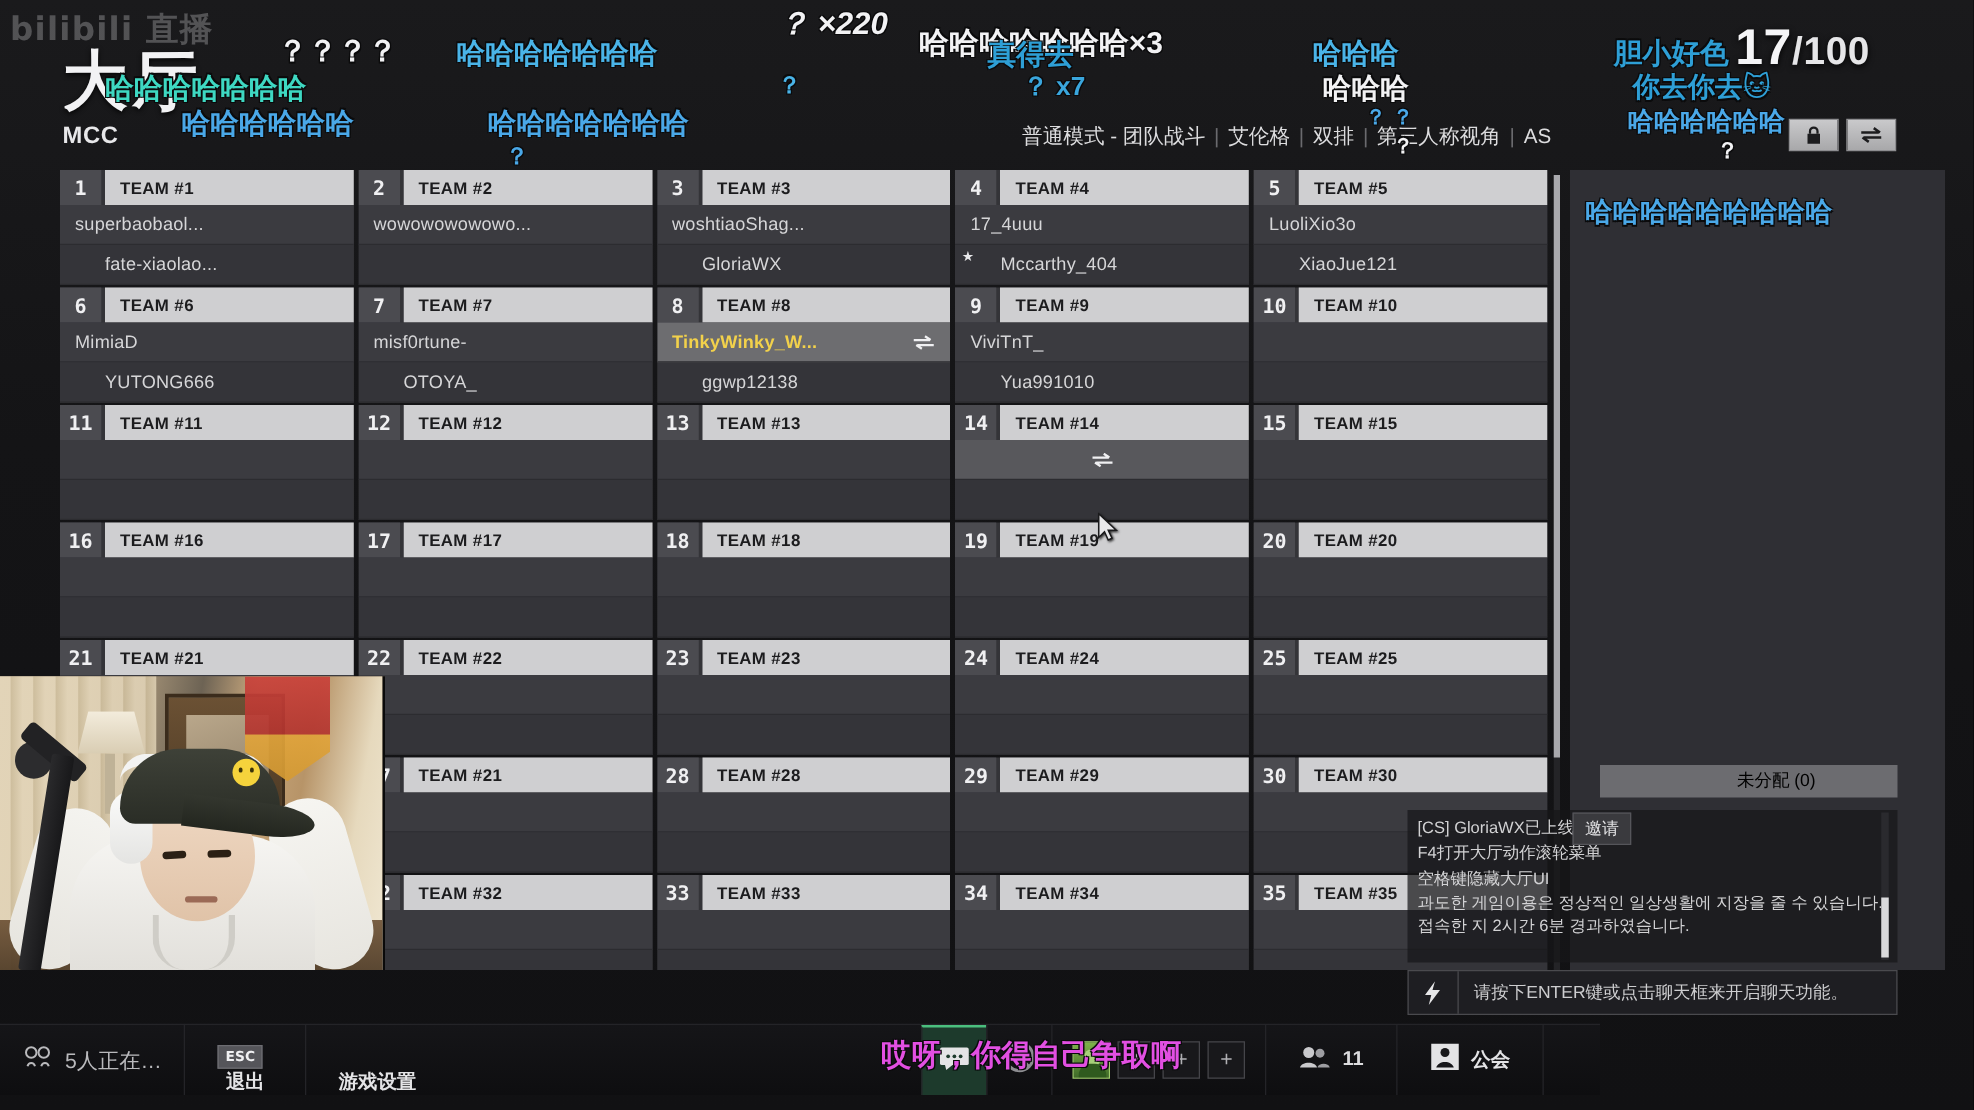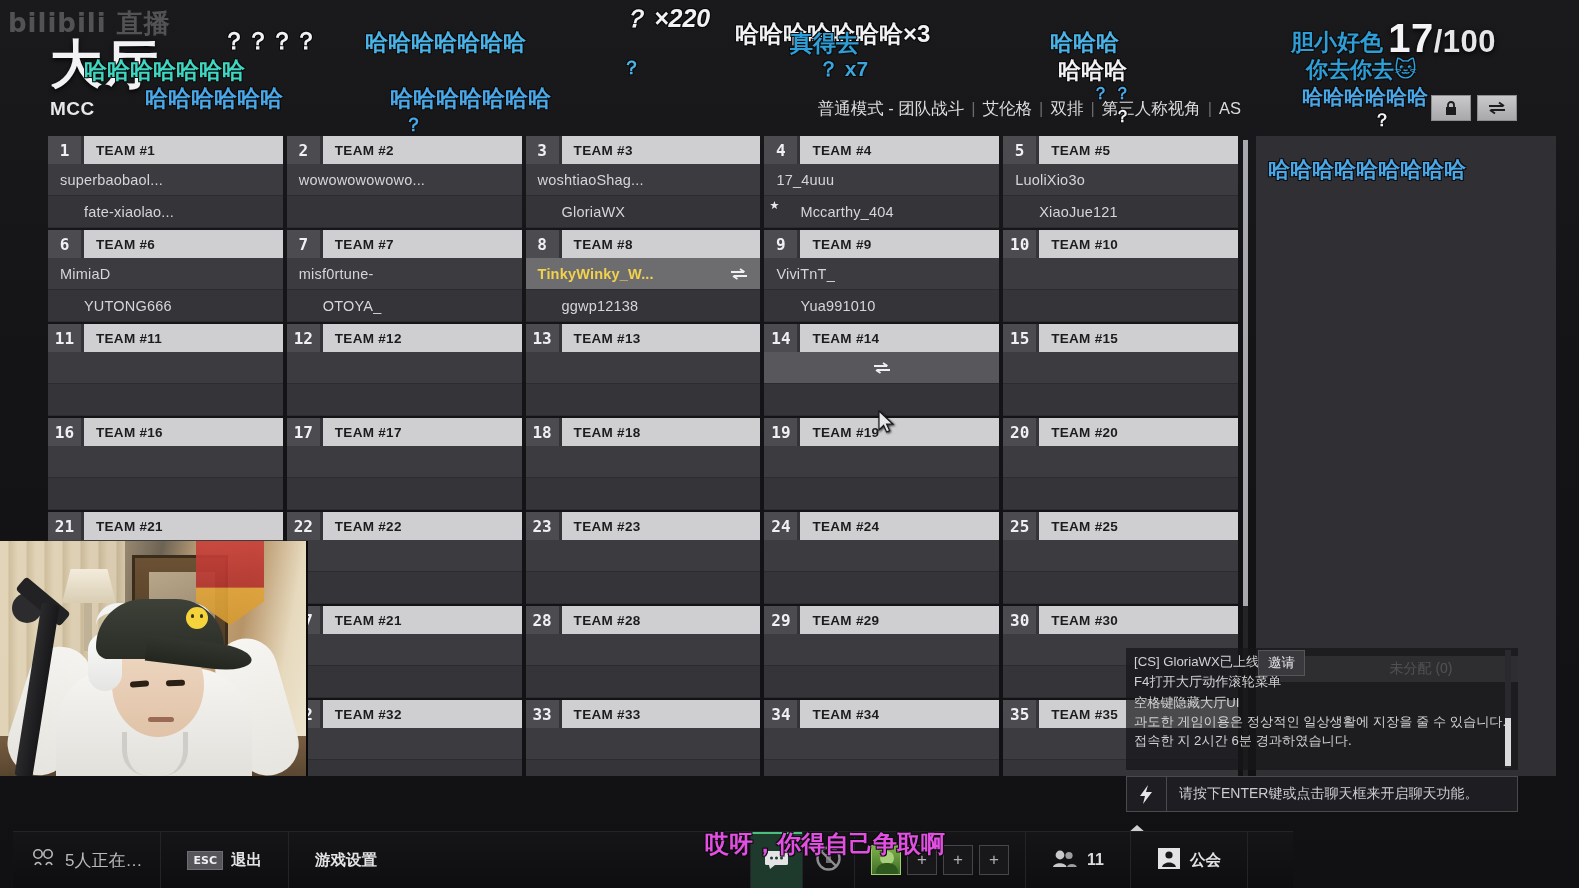--- a/index.html
+++ b/index.html
@@ -142,24 +142,24 @@
 
   
   .right-panel {
     position: absolute; left: 1256px; top: 136px;
     width: 300px; height: 640px;
     background: #2f2f34;
   }
 
   
   .unassigned {
-    position: absolute; left: 1280px; top: 656px;
+    position: absolute; left: 1280px; top: 612px;
     width: 238px; height: 26px;
     background: #6c6c70;
-    color: #e5e5e5;
+    color: #000000;
     font-size: 14px;
     display: flex; align-items: center; justify-content: center; padding-left: 44px;
   }
 
   
   .chat-panel {
     position: absolute; left: 1126px; top: 648px;
     width: 392px; height: 122px;
     background: rgba(22,22,25,0.72);
     padding: 4px 10px 4px 8px;
@@ -272,38 +272,39 @@
   .cam-eyeR { position:absolute; left:166px; top:139px; width:19px;height:6px;
     background:#2b2015; border-radius:4px; transform:rotate(-2deg);}
   .cam-mouth{ position:absolute; left:148px; top:176px; width:26px;height:5px;
     background:#9b6a56; border-radius:4px; }
   .cam-collar{ position:absolute; left:122px; bottom:0; width:66px; height:44px;
     border-left:5px solid #cfcdc7; border-right:5px solid #cfcdc7;
     border-radius: 0 0 26px 26px; }
 
   
   .bottom-bar {
-    position: absolute; left: 0; bottom: 0;
+    position: absolute; left: 0; bottom: 12px;
     width: 1280px; height: 57px;
     background: linear-gradient(180deg,#151518,#0e0e10);
     border-top: 1px solid #242428;
-    display: flex; align-items: center; margin-left: 13px;
+    display: flex; align-items: center;
   }
   .viewer-box {
     display: flex; align-items: center; gap: 9px;
     padding: 0 18px; color: #b9b9bc; font-size: 17px;
     height: 100%;
   }
   .bb-item {
     height: 100%;
-    display: flex; align-items: center; justify-content: center;
+    display: flex; align-items: center; justify-content: flex-end;
     color: #e4e4e6; font-size: 15.5px; font-weight: bold;
     padding: 0 26px;
     border-left: 1px solid #242428;
     white-space: nowrap;
+    flex-direction: column;
   }
   .esc-key {
     display:inline-flex; align-items:center; justify-content:center;
     background:#55555a; color:#f0f0f2;
     font-size: 11px; font-weight: bold;
     padding: 2px 5px; margin-right: 8px;
     border: 1px solid #6d6d72;
     font-family: "DejaVu Sans", sans-serif;
   }
   .bb-right {

